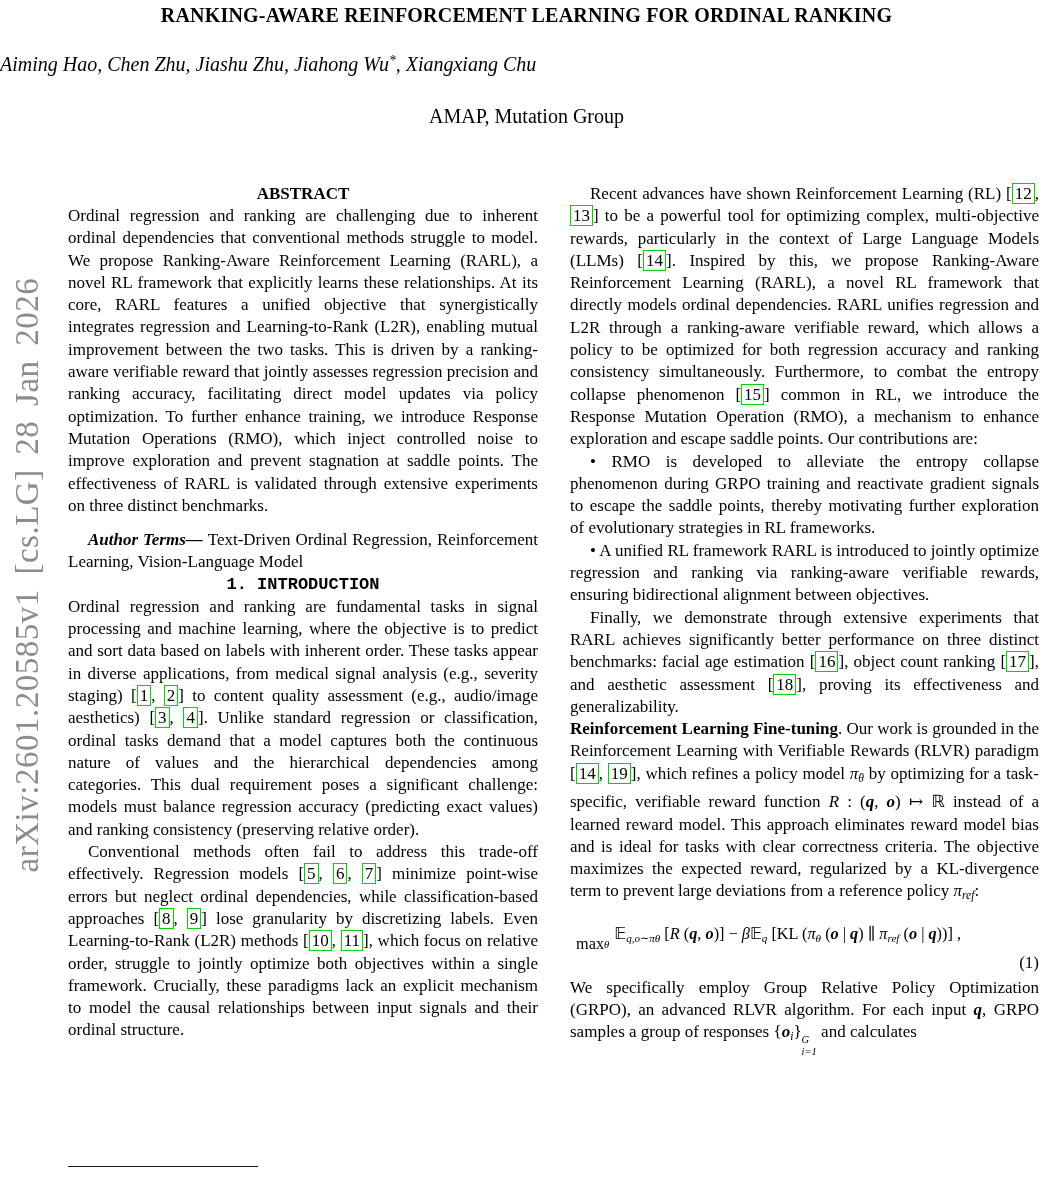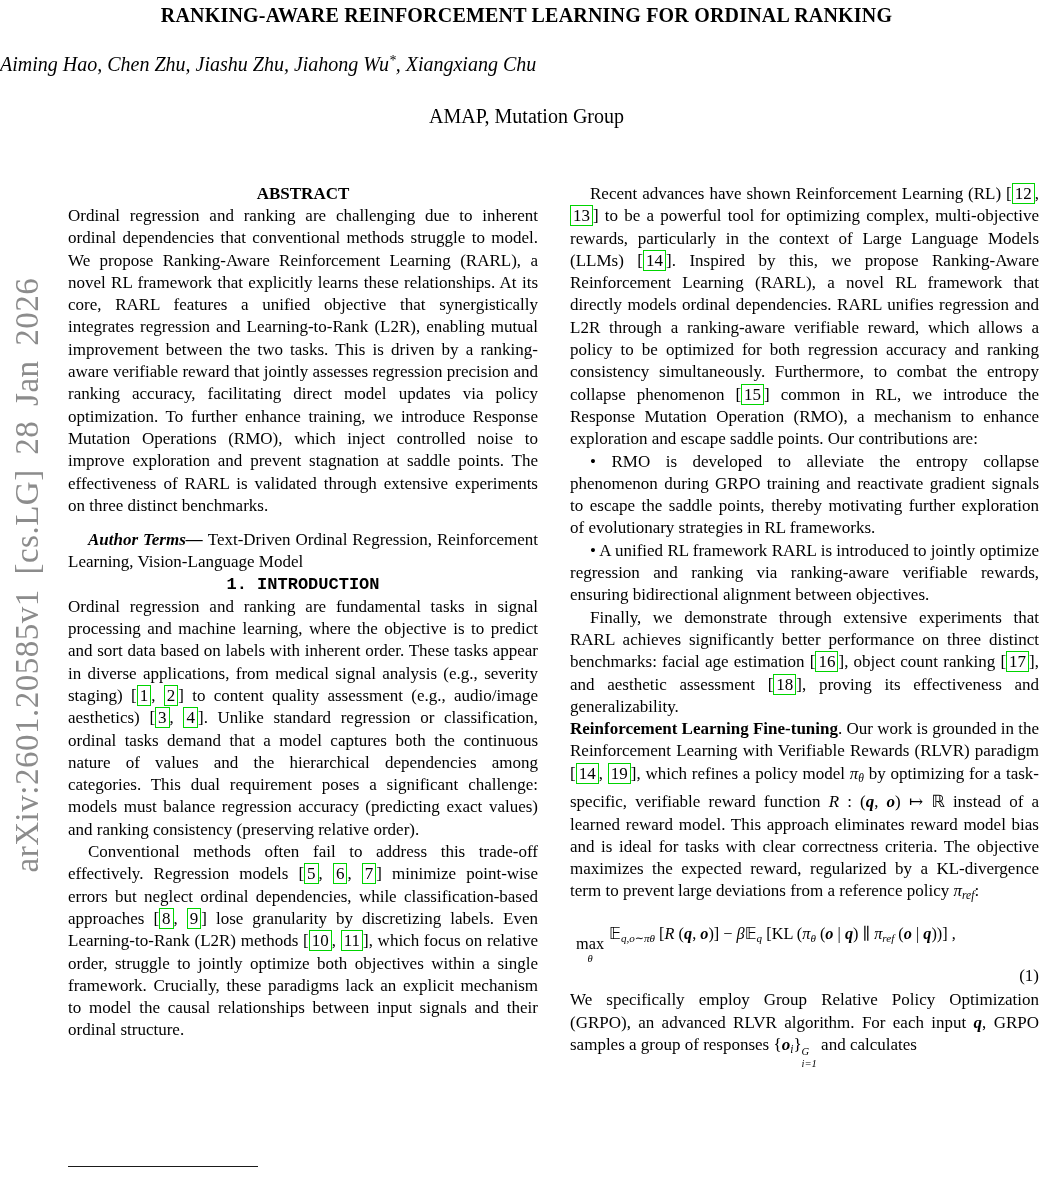--- a/index.html
+++ b/index.html
@@ -50,21 +50,21 @@
   .eq-number { text-align:right; line-height:22.3px; }
   
   .sg-cite { border:1.3px solid #00d400; padding:0 2px; }
   .sg-i  { font-style:italic; }
   .sg-b  { font-weight:700;margin-top:31px; }
   .sg-bi { font-weight:700; font-style:italic; }
   .sg-sub { font-size:0.68em; vertical-align:-0.28em; font-style:italic;text-align:center; }
   .sg-sup { font-size:0.68em; vertical-align:0.45em; }
   .sg-bb { font-family:"DejaVu Sans","DejaVu Serif",sans-serif; }
   .sg-underset {
-    display:inline-flex; flex-direction:column; align-items:center;
+    display:inline-flex; align-items:center;
     vertical-align:-0.62em; line-height:1; margin-right:5px;
   }
   .sg-underset > span:last-child { font-size:0.65em; font-style:italic; margin-top:2px; }
   .sg-supsub {
     display:inline-flex; flex-direction:column; align-items:flex-start;
     vertical-align:-0.5em; line-height:1.15; font-size:0.62em; font-style:italic;
   }
 </style>
 </head>
 <body>

